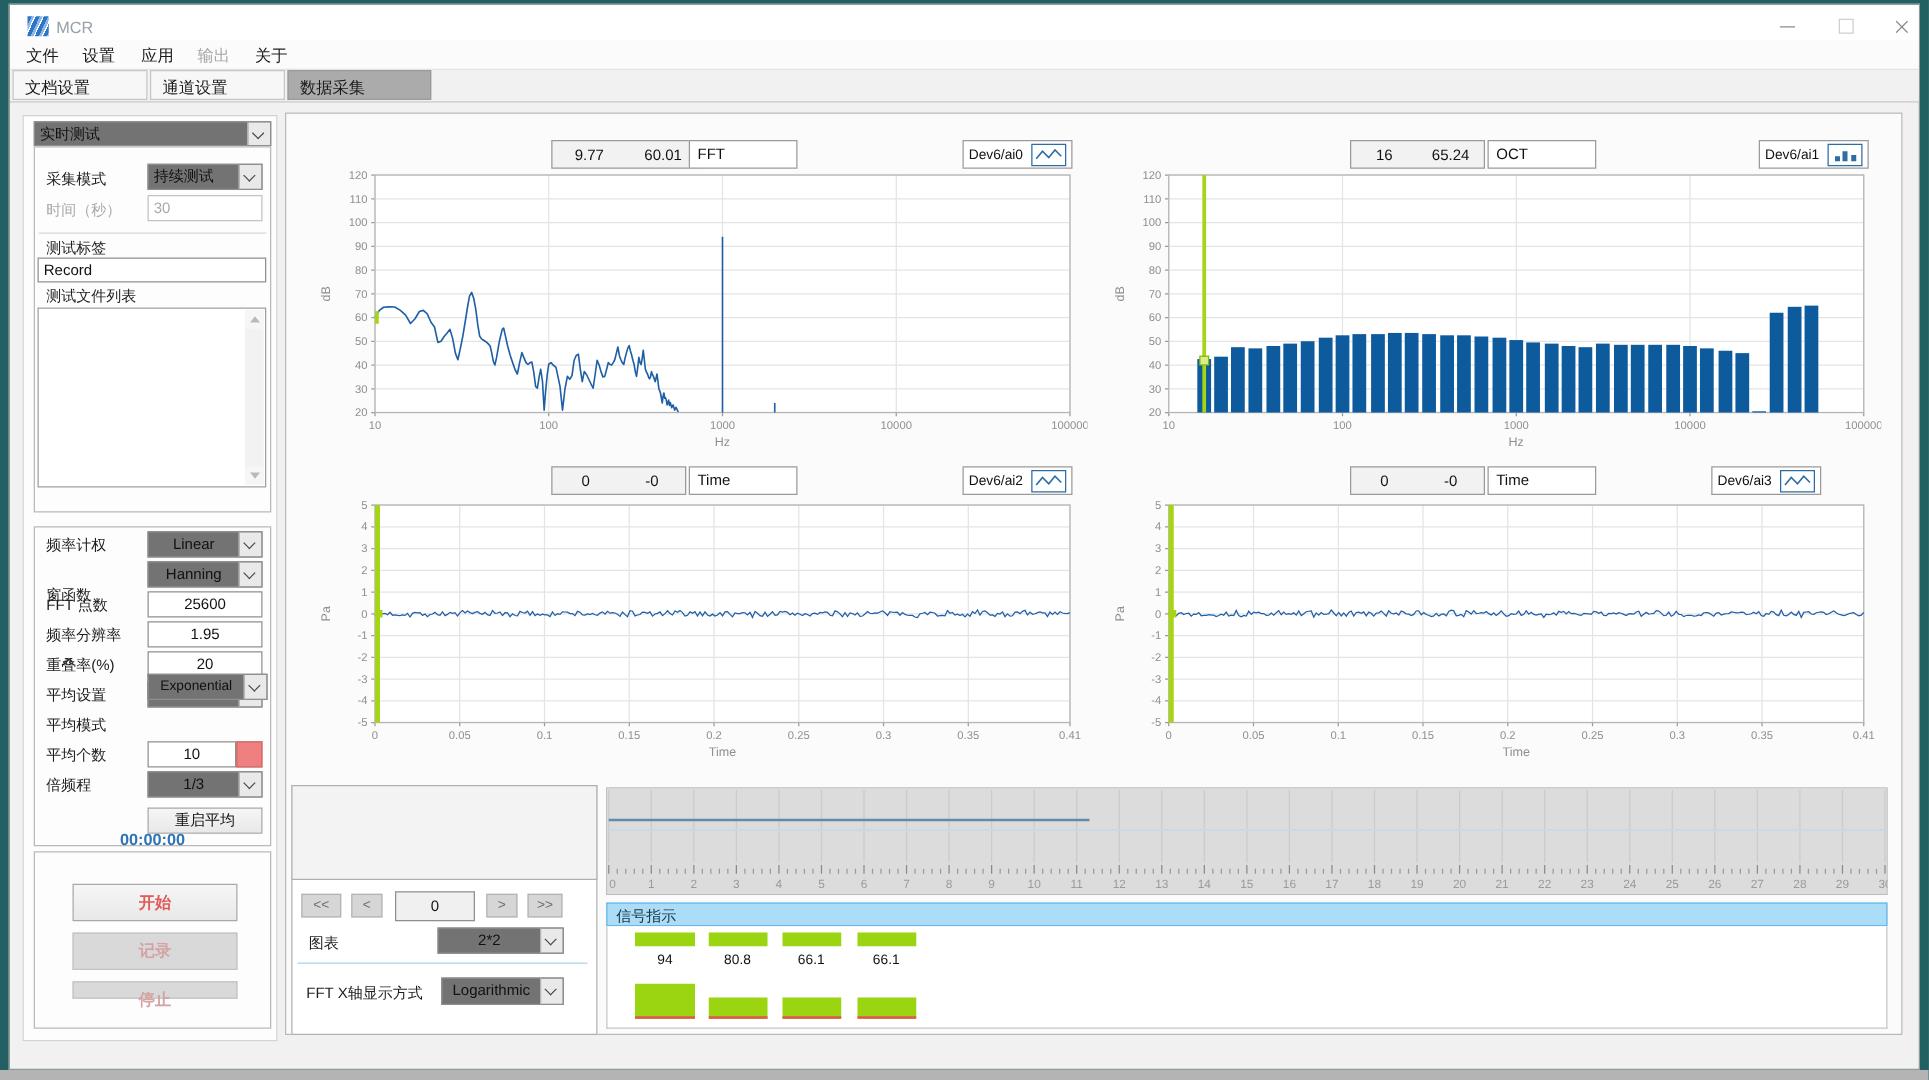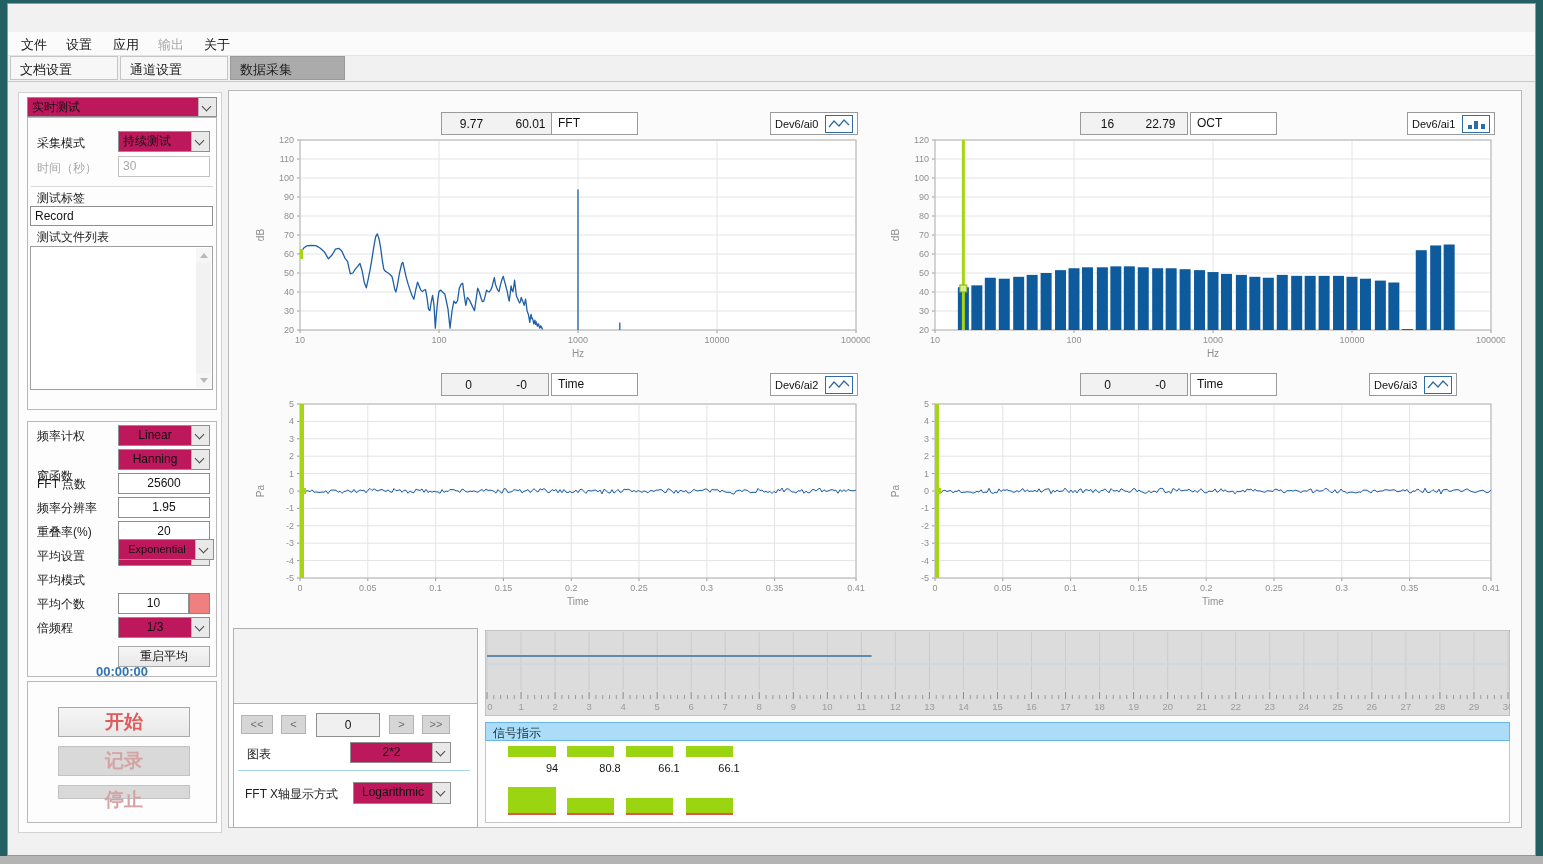--- a/index.html
+++ b/index.html
@@ -20,37 +20,37 @@
   #menubar{position:absolute;left:8px;top:32px;width:1527px;height:23px;background:#fbfbfb;border-bottom:1px solid #e3e3e3;}
   .menu-item{position:absolute;top:4px;font-size:13px;color:#1a1a1a;}
   .menu-item.dis{color:#a8a8a8;}
   #tabbar{position:absolute;left:8px;top:56px;width:1527px;height:25px;background:#f1f1f1;border-bottom:1px solid #c9c9c9;}
   .tab{position:absolute;top:0;height:24px;background:#f7f7f7;border:1px solid #c6c6c6;box-sizing:border-box;font-size:13px;color:#1a1a1a;padding:4px 0 0 9px;}
   .tab.active{background:#ababab;border-color:#9a9a9a;}
   
   .lbl{position:absolute;font-size:12px;color:#1d1d1d;white-space:nowrap;}
   .lbl.dis{color:#a9a9a9;}
   .gbox{position:absolute;border:1px solid #b9b9b9;background:#fdfdfd;box-sizing:border-box;}
-  .combo{position:absolute;border:1px solid #8f8f8f;background:#be185d;box-sizing:border-box;display:flex;}
+  .combo{position:absolute;border:1px solid #8f8f8f;background:#737373;box-sizing:border-box;display:flex;}
   .combo .cval{flex:1;font-size:12px;color:#111;line-height:19px;text-align:center;overflow:hidden;white-space:nowrap;}
   .combo .cval.left{text-align:left;padding-left:4px;}
   .combo .cbtn{width:17px;background:#e9e9e9;border-left:1px solid #b5b5b5;position:relative;}
   .combo .cbtn::after{content:"";position:absolute;left:4px;top:5px;width:6px;height:6px;border-right:1.4px solid #4a4a4a;border-bottom:1.4px solid #4a4a4a;transform:rotate(45deg);}
   .tinput{position:absolute;border:1px solid #8f8f8f;background:#fff;box-sizing:border-box;font-size:12px;color:#111;line-height:19px;text-align:center;}
   .tinput.left{text-align:left;padding-left:4px;}
   .tinput.dis{color:#a9a9a9;border-color:#c2c2c2;}
   
   #sidebar{position:absolute;left:18px;top:92px;width:204px;height:741px;background:#fdfdfd;border:1px solid #d2d2d2;box-sizing:border-box;}
   #filelist{position:absolute;left:30px;top:246px;width:183px;height:144px;border:1px solid #9f9f9f;background:#fff;box-sizing:border-box;}
   .sbar{position:absolute;right:1px;top:1px;width:15px;bottom:1px;background:#f2f2f2;}
   .sarr{position:absolute;left:0;width:15px;height:15px;background:#f6f6f6;display:flex;align-items:center;justify-content:center;}
   .tri-up{width:0;height:0;border-left:4px solid transparent;border-right:4px solid transparent;border-bottom:5px solid #b9b9b9;}
   .tri-dn{width:0;height:0;border-left:4px solid transparent;border-right:4px solid transparent;border-top:5px solid #b9b9b9;}
   #avg-flag{position:absolute;left:189px;top:593px;width:21px;height:21px;background:#f08080;border:1px solid #c96a6a;box-sizing:border-box;}
-  .pushbtn{position:absolute;background:linear-gradient(#f6f6f6,#e8e8e8);border:1px solid #a8a8a8;box-sizing:border-box;font-size:19px;text-align:center;}
+  .pushbtn{position:absolute;background:linear-gradient(#f6f6f6,#e8e8e8);border:1px solid #a8a8a8;box-sizing:border-box;font-size:13px;text-align:center;}
   #restart-btn{left:118px;top:646px;width:92px;height:21px;font-size:12px;line-height:19px;color:#111;}
   #timer{position:absolute;left:27px;top:664px;width:190px;text-align:center;font-size:13px;font-weight:bold;color:#2e74b5;}
   #start-btn{left:58px;top:707px;width:132px;height:30px;line-height:28px;color:#e05c5c;font-weight:bold;}
   #record-btn,#stop-btn{background:#d9d9d9;border-color:#c2c2c2;color:#d4a3a3;font-weight:bold;}
   #record-btn{left:58px;top:746px;width:132px;height:30px;line-height:28px;}
   #stop-btn{left:58px;top:785px;width:132px;height:14px;line-height:28px;}
   
   #main-panel{position:absolute;left:228px;top:90px;width:1294px;height:738px;background:#fbfbfb;border:1px solid #b9b9b9;box-sizing:border-box;}
   .chart-svg{position:absolute;}
   .hbox{position:absolute;height:23px;border:1px solid #9a9a9a;background:#fff;box-sizing:border-box;font-size:12px;color:#111;}
@@ -64,29 +64,42 @@
   #nav-preview{position:absolute;left:233px;top:628px;width:245px;height:76px;background:#f3f3f3;border:1px solid #b0b0b0;box-sizing:border-box;}
   .navbtn{position:absolute;background:#d6d6d6;border:1px solid #b3b3b3;box-sizing:border-box;color:#6e6e6e;font-size:11px;text-align:center;line-height:17px;}
   #nav-divider{position:absolute;left:238px;top:770px;width:232px;height:0;border-top:1px solid #a8d4ea;}
   
   #strip-svg{position:absolute;left:485px;top:630px;}
   
   #signal-header{position:absolute;left:485px;top:722px;width:1025px;height:19px;background:#abdcf8;border:1px solid #69b6e8;box-sizing:border-box;font-size:12px;color:#16323f;padding:2px 0 0 7px;}
   #signal-body{position:absolute;left:485px;top:741px;width:1025px;height:82px;background:#fff;border:1px solid #c6c6c6;border-top:none;box-sizing:border-box;}
   .sig-bar{position:absolute;background:#9bd411;}
   .sig-bar.red{border-bottom:2px solid #e2574c;}
-  .sig-val{position:absolute;font-size:11px;color:#111;transform:translateX(-50%);margin-left:20px;}
+  .sig-val{position:absolute;font-size:11px;color:#111;transform:translateX(-50%);}
   #bottom-edge{position:absolute;left:0px;top:856px;width:1543px;height:8px;background:#b4b4b4;}
 </style>
 </head>
 <body>
 
 <div id="screen">
   <div id="window"></div>
 
+  <div id="titlebar">
+    <div id="app-logo"></div>
+    <div id="window-title">MCR</div>
+    <div class="wbtn" id="btn-min">
+        <div class="min-glyph"></div>
+      </div>
+    <div class="wbtn" id="btn-max">
+        <div class="max-glyph"></div>
+      </div>
+    <div class="wbtn" id="btn-close">
+        <div class="x-glyph"></div>
+      </div>
+  </div>
 
   <div id="menubar">
     <span class="menu-item" style="left:13px">文件</span>
     <span class="menu-item" style="left:58px">设置</span>
     <span class="menu-item" style="left:105px">应用</span>
     <span class="menu-item dis" style="left:150px">输出</span>
     <span class="menu-item" style="left:196px">关于</span>
   </div>
 
   <div id="tabbar">
@@ -180,21 +193,21 @@
     <span>Dev6/ai0</span>
     <span class="icon-frame">
         <svg width="22" height="12">
           <polyline points="1,9 6,3 11,8 16,2 21,7" fill="none" stroke="#2e6da4" stroke-width="1.3"></polyline>
         </svg>
       </span>
   </div>
 
   <div class="hbox valbox" style="left:1080px;top:112px;width:108px">
     <span>16</span>
-      <span>22.79</span>
+      <span>65.24</span>
   </div>
   <div class="hbox titlebox" style="left:1190px;top:112px;width:87px">OCT</div>
   <div class="hbox chanbox" style="left:1407px;top:112px;width:88px">
     <span>Dev6/ai1</span>
     <span class="icon-frame">
         <svg width="22" height="12">
           <rect x="3" y="7" width="4" height="4" fill="#2e6da4"></rect>
           <rect x="9" y="3" width="4" height="8" fill="#2e6da4"></rect>
           <rect x="16" y="6" width="4" height="5" fill="#2e6da4"></rect>
         </svg>

